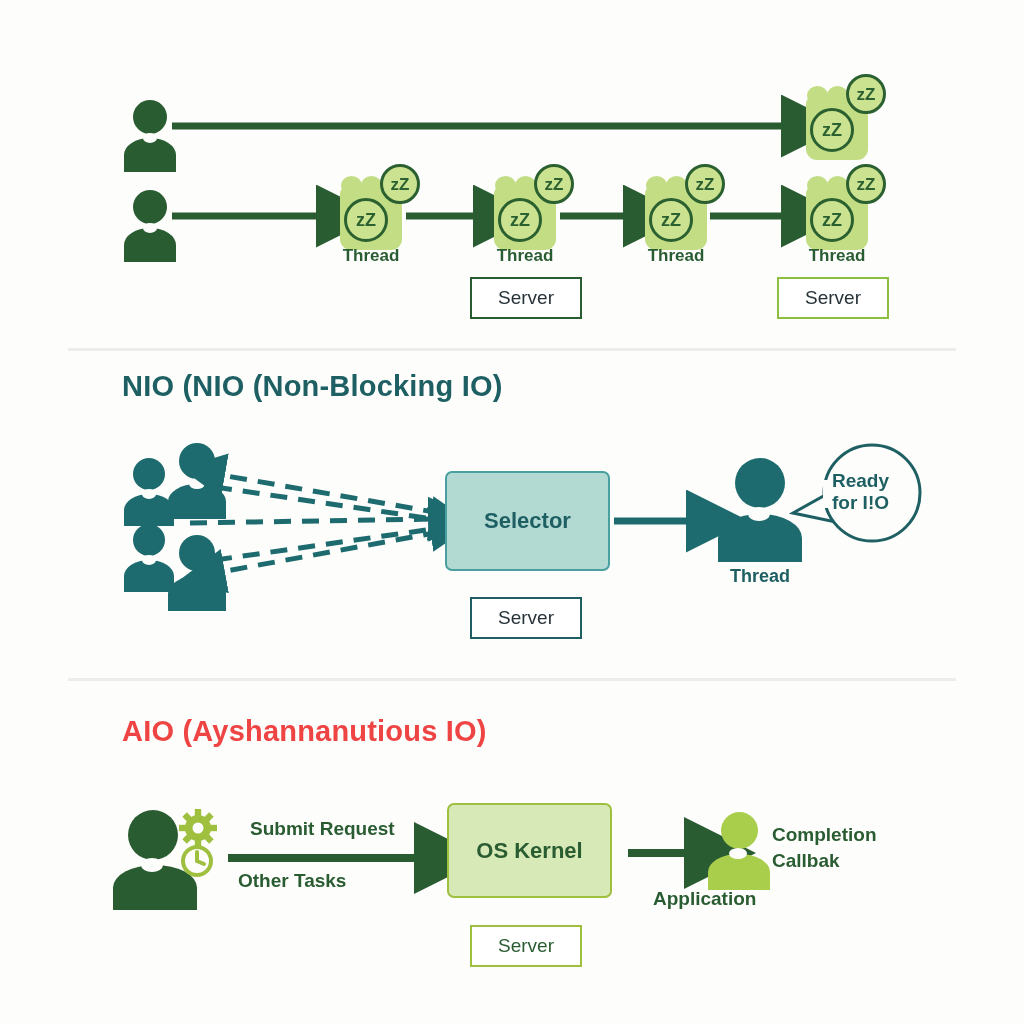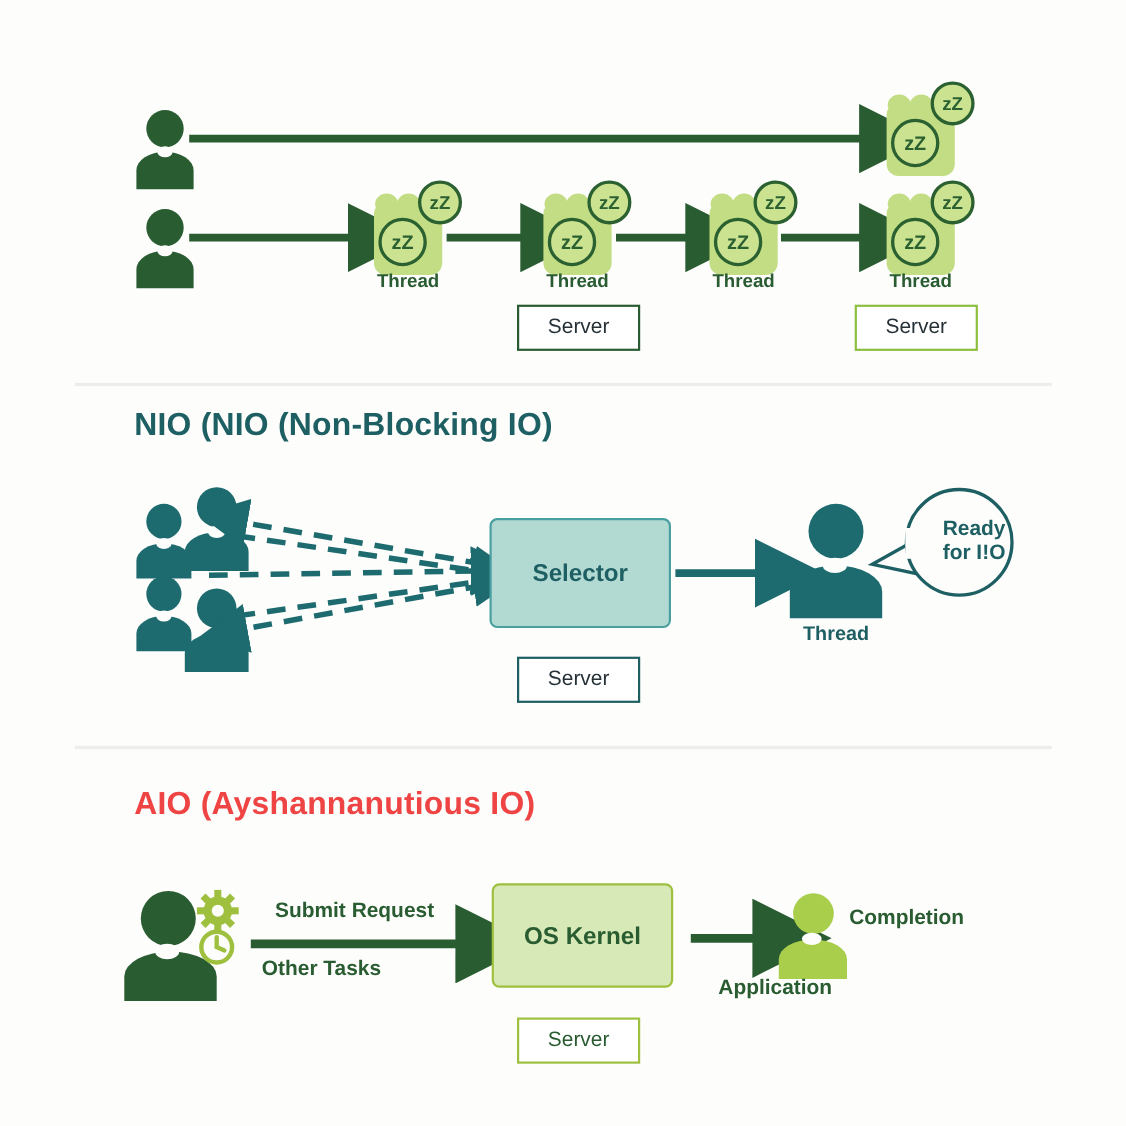--- a/index.html
+++ b/index.html
@@ -73,21 +73,21 @@
     display:flex;align-items:center;justify-content:center;
     font-weight:bold;
   }
 
   .cap{position:absolute;font-weight:bold;font-size:17px;white-space:nowrap;}
   .cap-dark{color:#2a5c32;}
   .cap-teal{color:#1d5f62;}
 
   .bubbletext{
     position:absolute;color:#1d5f62;font-weight:bold;font-size:19px;
-    line-height:22px;text-align:right;
+    line-height:22px;text-align:left;
   }
   .arrowlabel{position:absolute;font-weight:bold;font-size:19px;color:#2a5c32;white-space:nowrap;}
   svg{position:absolute;left:0;top:0;overflow:visible;}
 </style>
 </head>
 <body>
 
 <div id="stage">
 
 
@@ -314,17 +314,18 @@
   </div>
 
   <div class="person" style="left:708px;top:812px;width:62px;height:78px;">
     <div class="head" style="left:13px;top:0;width:37px;height:37px;background:#a8ce4b;"></div>
     <div class="body" style="left:0;top:42px;width:62px;height:36px;background:#a8ce4b;"></div>
     <div class="notch" style="left:21px;top:36px;width:18px;height:11px;"></div>
   </div>
 
   <div class="abs" style="left:772px;top:822px;width:180px;color:#2a5c32;font-weight:bold;font-size:19px;line-height:26px;">
     <div>Completion</div>
+    <div>Callbak</div>
   </div>
 
   <div class="cap cap-dark" style="left:653px;top:888px;font-size:19px;">Application</div>
 
 </div>
 
 </body></html>

